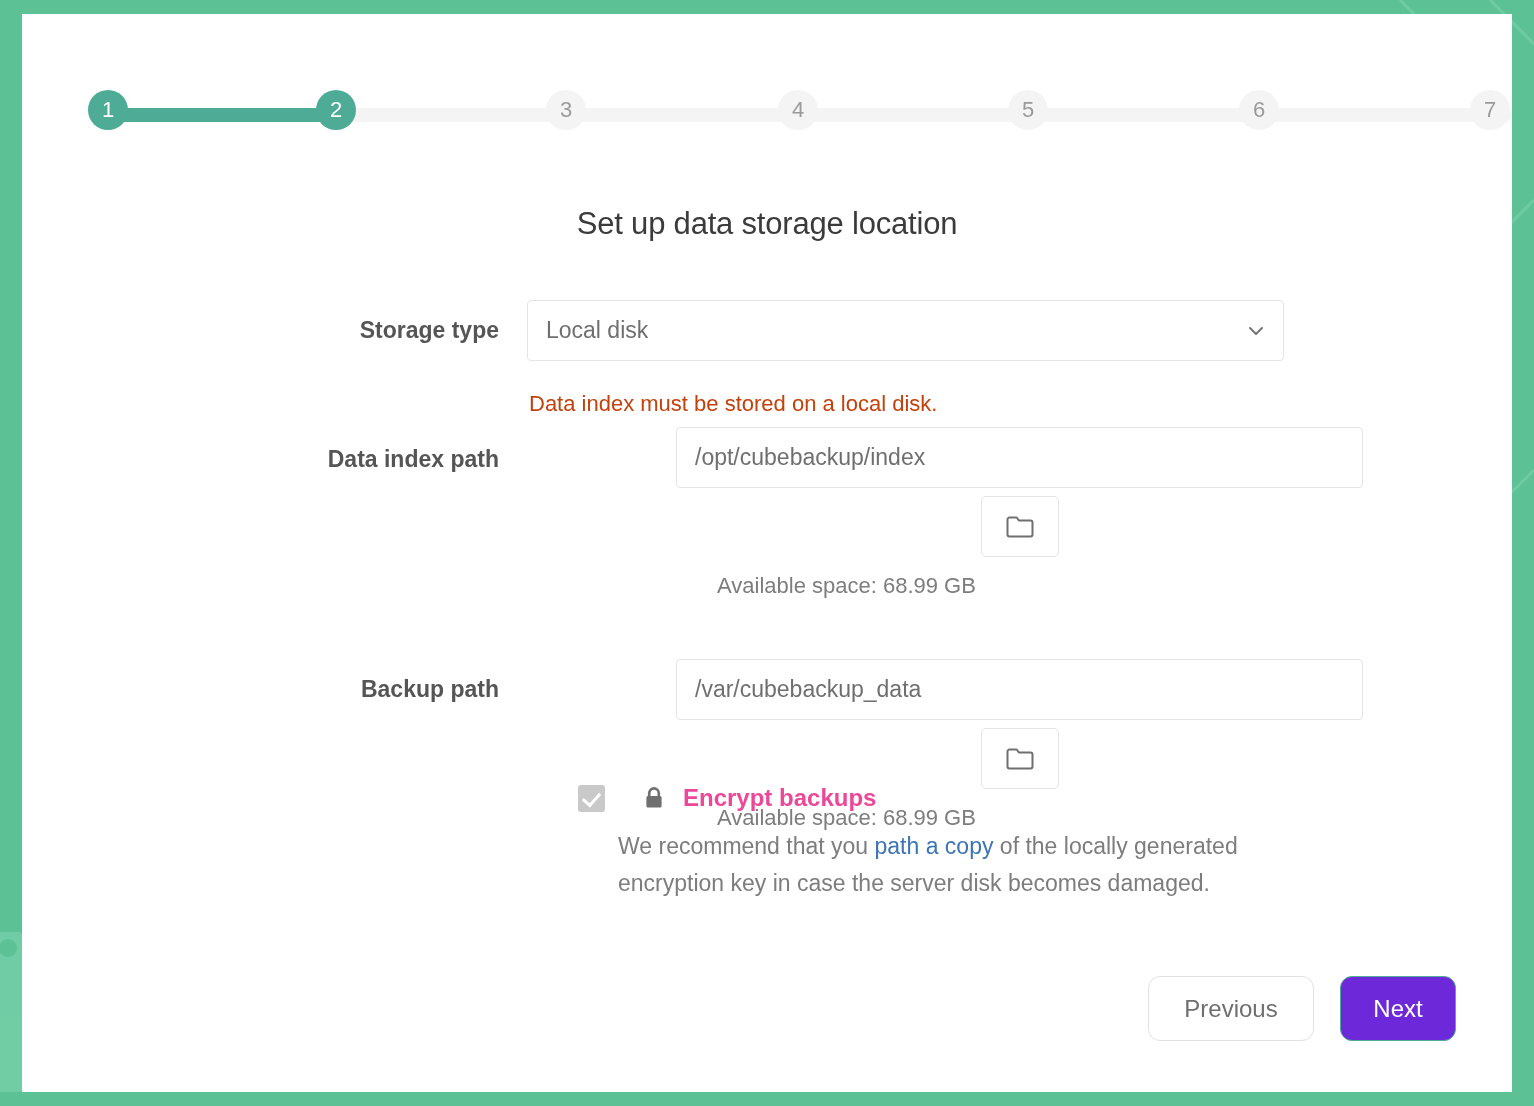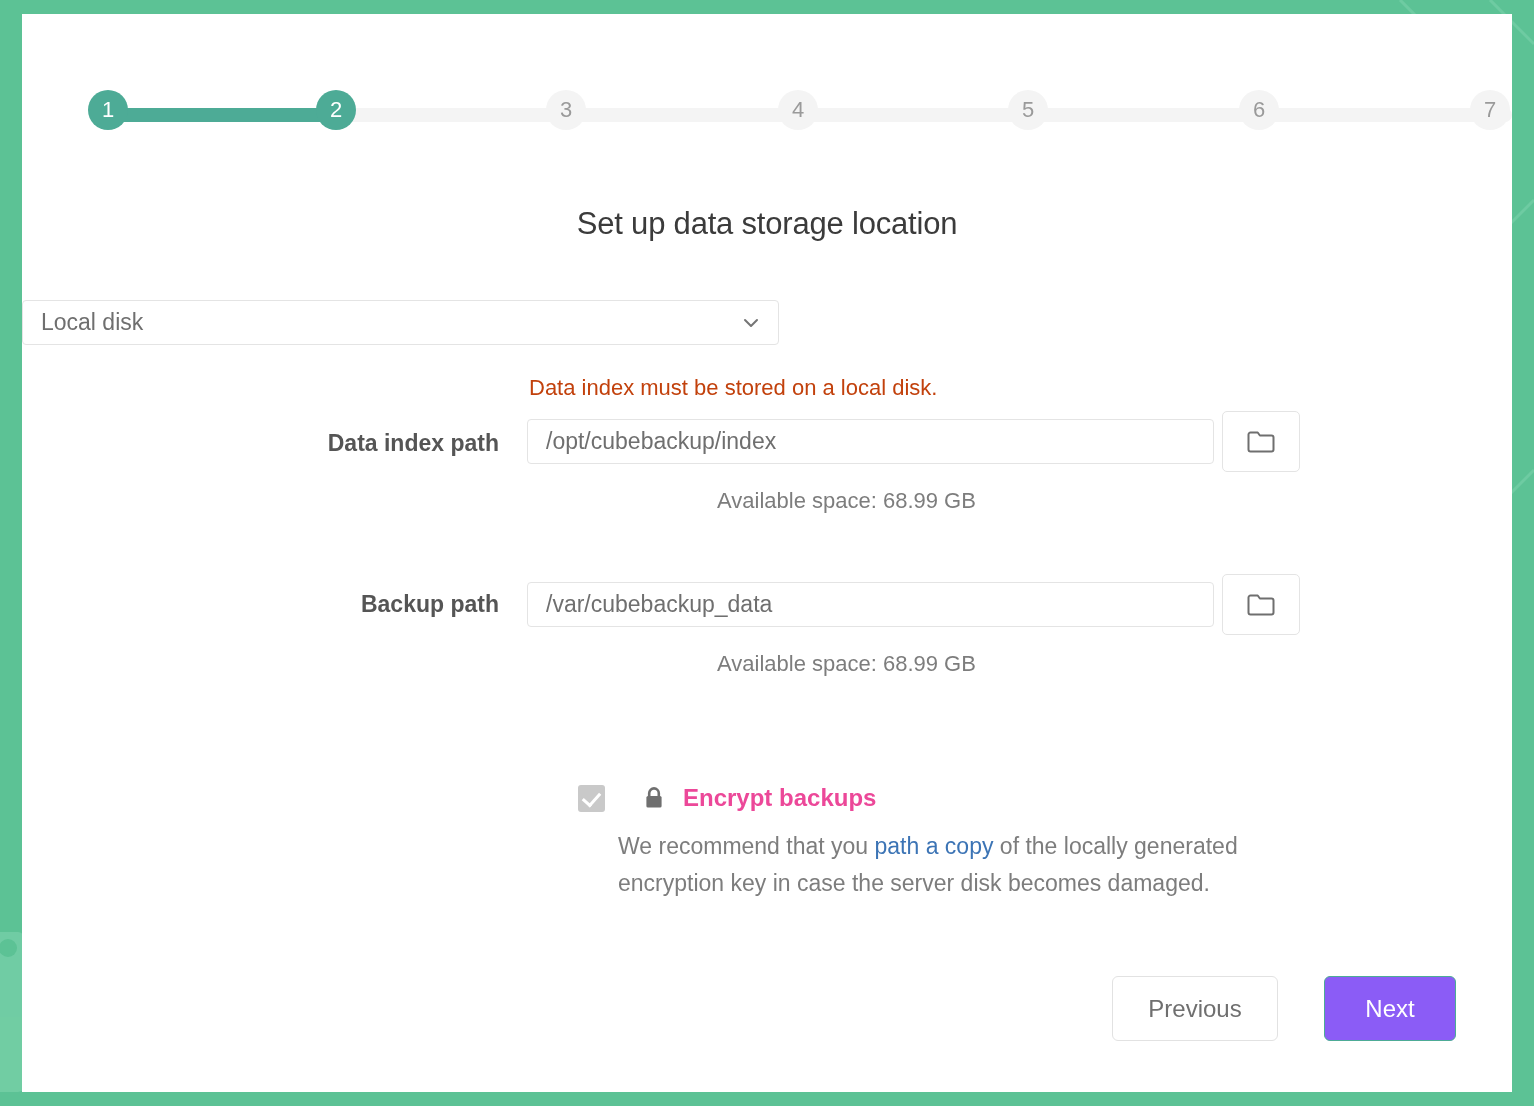--- a/index.html
+++ b/index.html
@@ -114,41 +114,41 @@
     text-align: right;
     padding-right: 28px;
     font-size: 23px;
     font-weight: bold;
     color: #555555;
     line-height: 60px;
   }
   .row-control { flex: 1; }
 
   .field {
-    height: 45px;
+    height: 61px;
     border: 1px solid #e4e4e4;
     border-radius: 4px;
     background: #fff;
     display: flex;
     align-items: center;
     padding: 0 18px;
     font-size: 23px;
     color: #6f6f6f;
   }
   .field.select { width: 757px; justify-content: space-between; padding-right: 16px; }
   .field.path   { width: 687px; }
 
   .chevron {
     width: 22px; height: 22px;
     display: inline-block;
     flex: none;
   }
   .chevron svg { display: block; }
 
-  .path-wrap { display: flex; align-items: center; gap: 8px; }
+  .path-wrap { display: flex; align-items: center; gap: 8px; flex-direction: column; }
   .browse-btn {
     width: 78px;
     height: 61px;
     border: 1px solid #e4e4e4;
     border-radius: 5px;
     background: #fff;
     display: flex;
     align-items: center;
     justify-content: center;
     cursor: pointer;
@@ -223,40 +223,39 @@
     position: absolute;
     right: 56px;
     top: 962px;
     display: flex;
     align-items: center;
     gap: 26px;
   }
   .btn {
     font-family: "Liberation Sans", sans-serif;
     font-size: 24px;
-    border-radius: 6px;
+    border-radius: 12px;
     cursor: pointer;
     display: flex;
     align-items: center;
     justify-content: center;
   }
   .btn-secondary {
     width: 166px;
     height: 65px;
     background: #ffffff;
     border: 1px solid #e2e2e2;
     color: #6f6f6f;
   }
   .btn-primary {
-    width: 132px;
+    width: 116px;
     height: 65px;
-    background: #8b5cf6;
+    background: #6d28d9;
     border: 1px solid #4dab96;
     color: #ffffff;
-    margin-left: 20px;
   }
 </style>
 </head>
 <body>
 
 <div class="bg-decor">
   <svg viewBox="0 0 1534 1106" preserveAspectRatio="none" xmlns="http://www.w3.org/2000/svg">
     <g stroke="#7ed3ae" stroke-width="3" fill="none" opacity="0.55">
       <path d="M1490 0 L1534 44"></path>
       <path d="M1534 200 L1470 264"></path>
@@ -297,20 +296,21 @@
     <div class="step-dot" style="left:1382px;">
         <span>7</span>
       </div>
   </div>
 
   <h1 class="page-title">Set up data storage location</h1>
 
   <div class="form">
 
     <div class="row">
+      <div class="row-label">Storage type</div>
       <div class="row-control">
         <div class="field select">
           <span>Local disk</span>
           <span class="chevron">
             <svg width="22" height="22" viewBox="0 0 22 22" xmlns="http://www.w3.org/2000/svg">
               <path d="M5 8 L11 14 L17 8" fill="none" stroke="#757575" stroke-width="2" stroke-linecap="round" stroke-linejoin="round"></path>
             </svg>
           </span>
         </div>
       </div>

